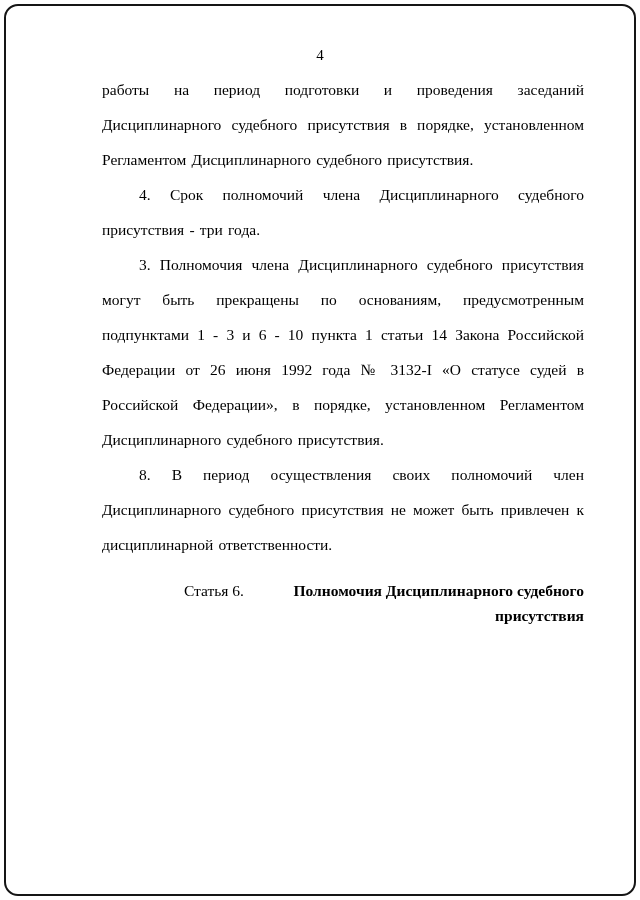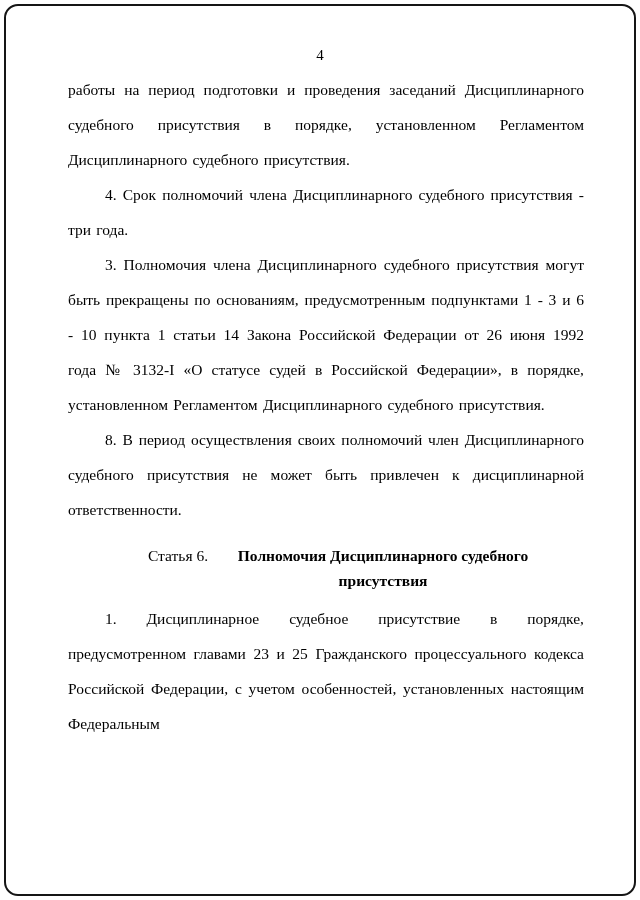--- a/index.html
+++ b/index.html
@@ -26,38 +26,38 @@
     border-radius: 14px;
     pointer-events: none;
   }
   .page-number {
     padding-top: 46px;
     text-align: center;
     font-size: 15px;
     line-height: 18px;
   }
   .content {
-    padding: 8px 56px 0 68px;
+    padding: 8px 56px 0 102px;
     font-size: 15.5px;
     line-height: 35px;
     text-align: justify;
   }
   .para {
     margin: 0;
     text-indent: 37px;
     word-spacing: 0.09em;
   }
   .para.no-indent {
     text-indent: 0;
   }
   .article-heading {
     margin: 16px 0 8px 0;
     padding-left: 44px;
     line-height: 25px;
-    text-align: center;
+    text-align: right;
   }
   .article-label {
     font-weight: normal;
   }
   .article-title {
     display: inline-block;
     vertical-align: top;
     font-weight: bold;
     width: 330px;
     margin-left: 10px;
@@ -78,15 +78,14 @@
 
     <p class="para">3. Полномочия члена Дисциплинарного судебного присутствия могут быть прекращены по основаниям, предусмотренным подпунктами 1 - 3 и 6 - 10 пункта 1 статьи 14 Закона Российской Федерации от 26 июня 1992 года № 3132-I «О статусе судей в Российской Федерации», в порядке, установленном Регламентом Дисциплинарного судебного присутствия.</p>
 
     <p class="para">8. В период осуществления своих полномочий член Дисциплинарного судебного присутствия не может быть привлечен к дисциплинарной ответственности.</p>
 
 
     <div class="article-heading">
       <span class="article-label">Статья 6.</span><span class="article-title">Полномочия Дисциплинарного судебного присутствия</span>
     </div>
 
-    <p class="para">1. Дисциплинарное судебное присутствие в порядке, предусмотренном главами 23 и 25 Гражданского процессуального кодекса Российской Федерации, с учетом особенностей, установленных настоящим Федеральным</p>
   </main>
 </div>
 
 </body></html>

